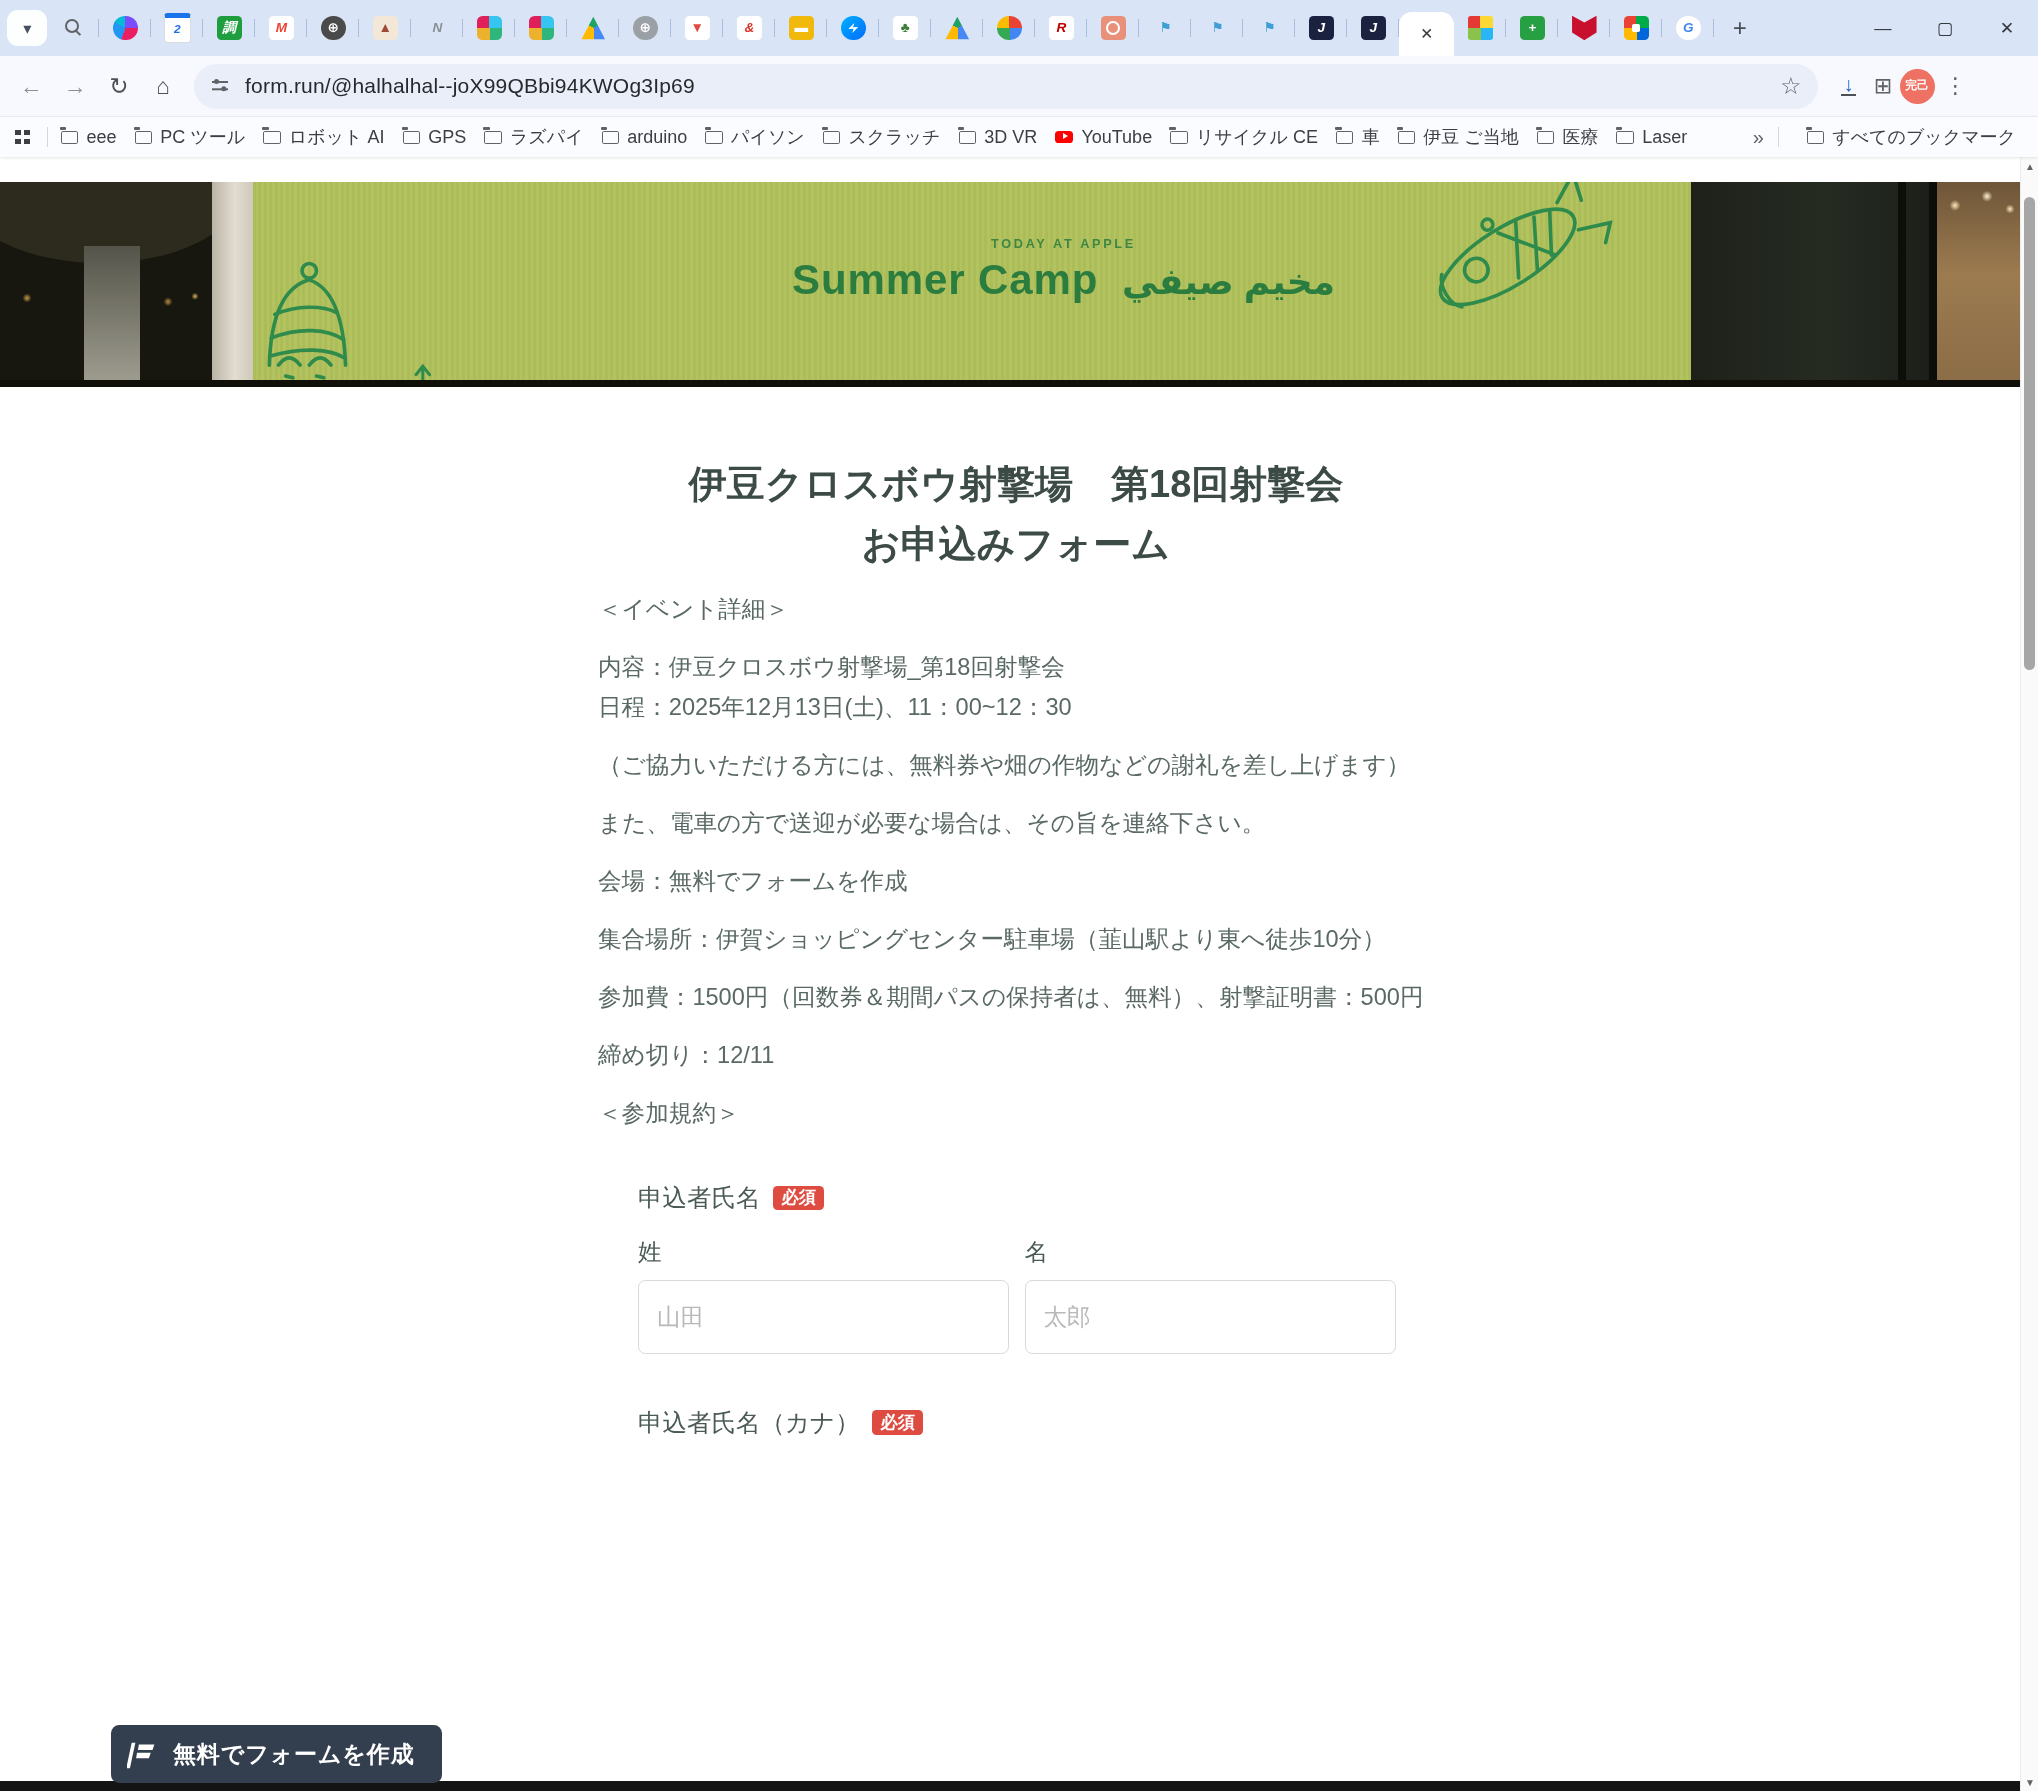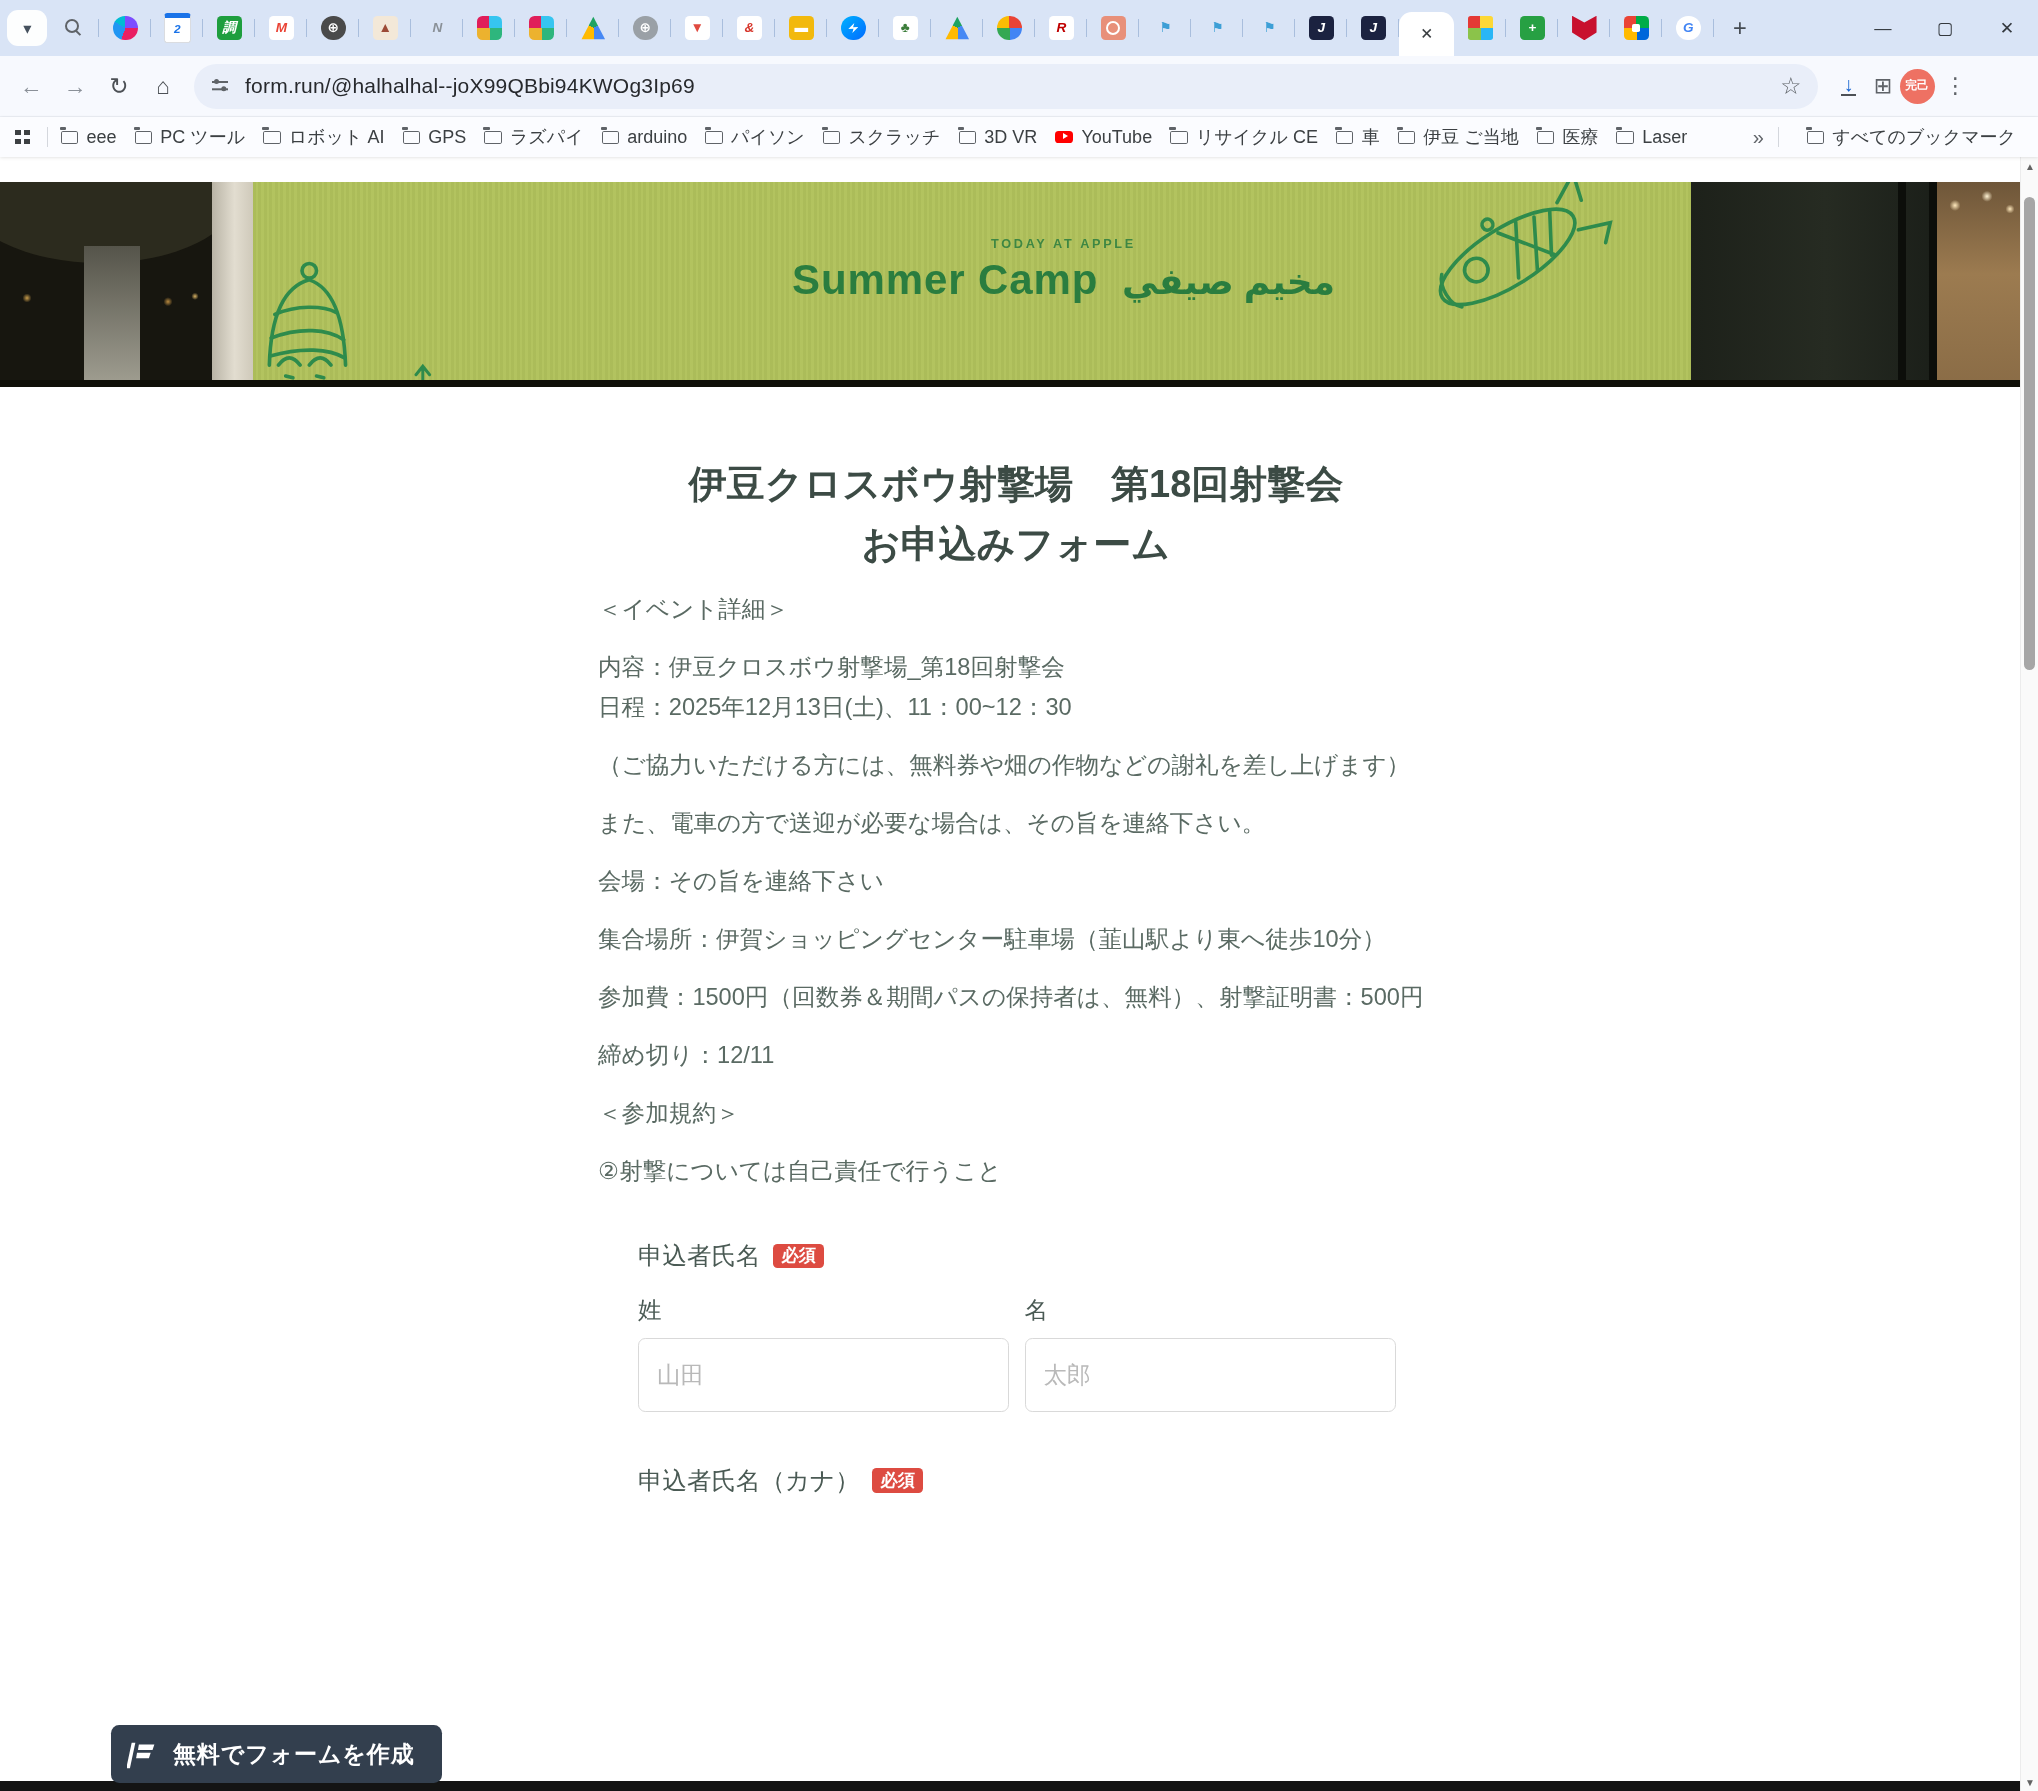--- a/index.html
+++ b/index.html
@@ -441,26 +441,25 @@
       <span class="l1" data-name="form-title-line1">伊豆クロスボウ射撃場　第18回射撃会</span>
       <span class="l2" data-name="form-title-line2">お申込みフォーム</span>
     </h1>
     <div class="paragraphs" data-name="event-details">
 
     <p data-name="paragraph">＜イベント詳細＞</p>
         <p data-name="paragraph">内容：伊豆クロスボウ射撃場_第18回射撃会</p>
         <p data-name="paragraph">日程：2025年12月13日(土)、11：00~12：30</p>
         <p data-name="paragraph">（ご協力いただける方には、無料券や畑の作物などの謝礼を差し上げます）</p>
         <p data-name="paragraph">また、電車の方で送迎が必要な場合は、その旨を連絡下さい。</p>
-        <p data-name="paragraph">会場：その旨を連絡下さい</p>
+        <p data-name="paragraph">会場：無料でフォームを作成</p>
         <p data-name="paragraph">集合場所：伊賀ショッピングセンター駐車場（韮山駅より東へ徒歩10分）</p>
         <p data-name="paragraph">参加費：1500円（回数券＆期間パスの保持者は、無料）、射撃証明書：500円</p>
         <p data-name="paragraph">締め切り：12/11</p>
         <p data-name="paragraph">＜参加規約＞</p>
-        <p data-name="paragraph">②射撃については自己責任で行うこと</p>
       </div>
 
     <div class="fgroup" data-name="applicant-name-group">
       <div class="glabel" data-name="group-label">
         <span data-name="applicant-name-label">申込者氏名</span>
         <span class="req-badge" data-name="required-badge">必須</span>
       </div>
       <div class="frow">
         <div class="fcol">
           <div class="sublabel" data-name="last-name-label">姓</div>

